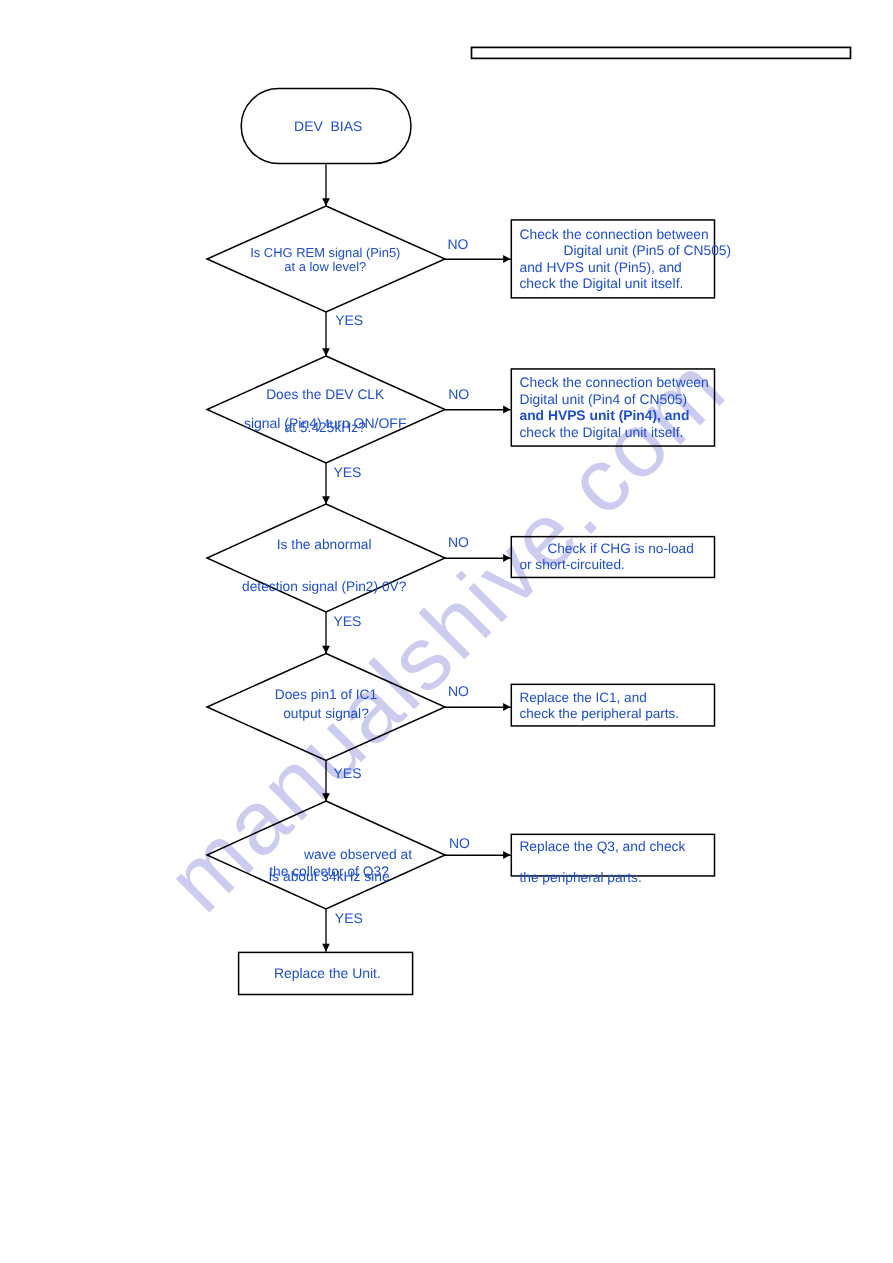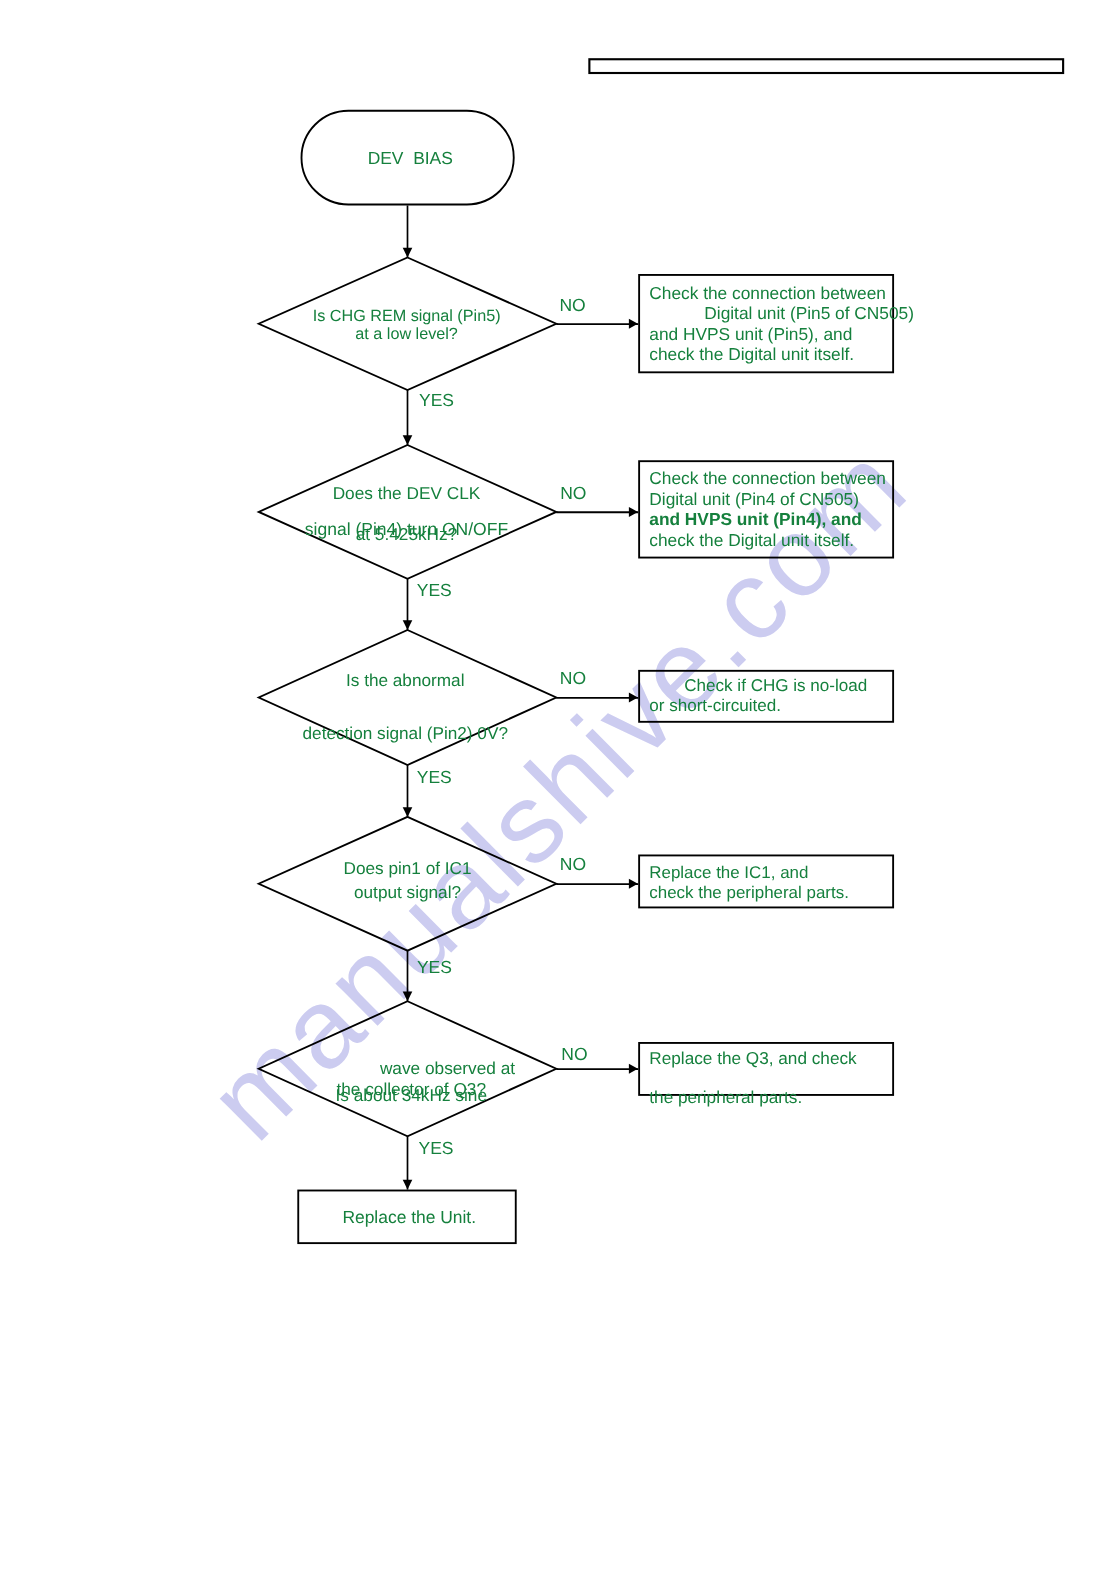--- a/index.html
+++ b/index.html
@@ -4,21 +4,21 @@
 <title>DEV BIAS troubleshooting flowchart</title>
 <style>
   html,body{margin:0;padding:0;background:#fff;}
   body{width:893px;height:1263px;position:relative;overflow:hidden;
        font-family:"Liberation Sans",sans-serif;
        -webkit-font-smoothing:antialiased;text-rendering:geometricPrecision;}
   #stage{position:absolute;left:0;top:0;width:893px;height:1263px;background:#fff;}
   #wmlayer{position:absolute;left:0;top:0;z-index:1;}
   .wm{fill:#ccccf0;font-family:"Liberation Sans",sans-serif;}
   svg.lines{position:absolute;left:0;top:0;width:893px;height:1263px;overflow:visible;z-index:3;}
-  .txt{position:absolute;white-space:pre;color:#15803d;z-index:4;}
+  .txt{position:absolute;white-space:pre;color:#1d4ed8;z-index:4;}
   .ctr{text-align:center;}
 </style>
 </head>
 <body>
 
 <div id="stage">
 <svg class="lines">
 <rect x="471.5" y="47.4" width="379.0" height="11.0" fill="none" stroke="#000" stroke-width="1.7"></rect>
 <rect x="241.2" y="88.6" width="169.8" height="75.0" rx="37.5" ry="37.5" fill="none" stroke="#000" stroke-width="1.5"></rect>
 <line x1="326.0" y1="164.35" x2="326.0" y2="206.0" stroke="#000" stroke-width="1.355"></line>

